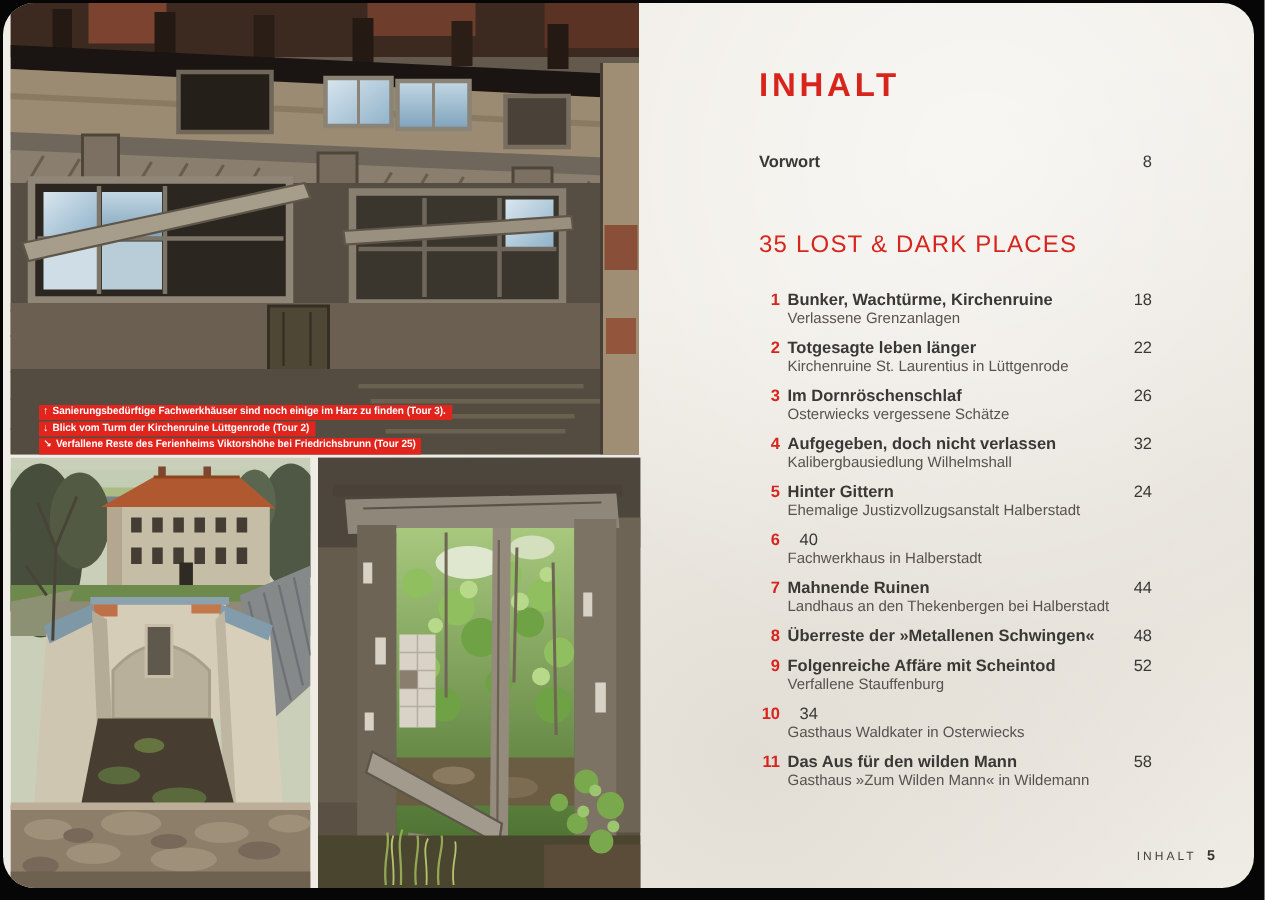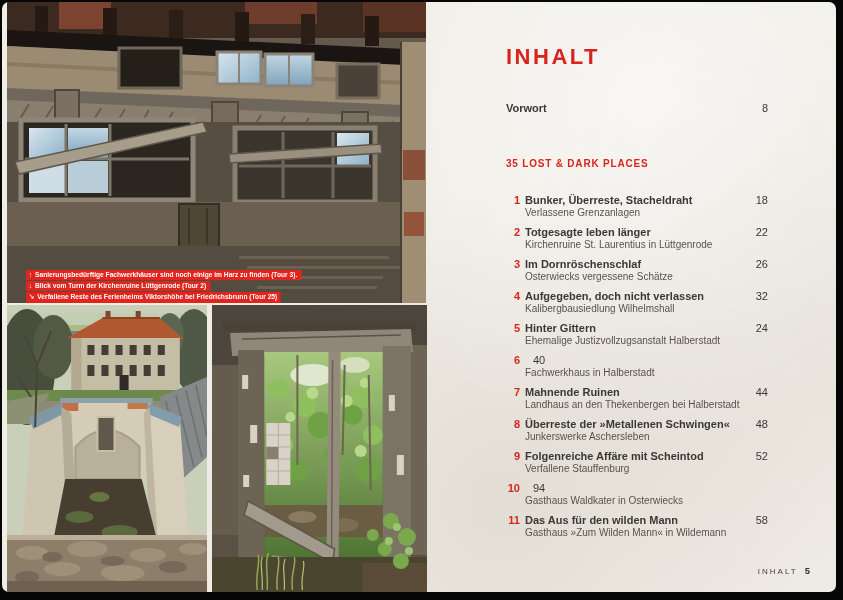--- a/index.html
+++ b/index.html
@@ -4,21 +4,21 @@
 <style>
   html,body{margin:0;padding:0;}
   body{
     width:843px;height:600px;position:relative;overflow:hidden;
     background:#060606;
     font-family:"Liberation Sans","DejaVu Sans",sans-serif;
     --red:#d7251e; --cap-red:#e1241c;
   }
   .spread{
     position:absolute;left:2px;top:2px;width:834px;height:590px;
-    border-radius:7px;overflow:hidden;
+    border-radius:21px;overflow:hidden;
     background:
       radial-gradient(circle at 78% 18%, rgba(255,255,255,.55), transparent 42%),
       radial-gradient(circle at 60% 85%, rgba(188,182,170,.28), transparent 45%),
       radial-gradient(circle at 95% 55%, rgba(200,194,182,.25), transparent 35%),
       #f0ede6;
   }
   .photo{position:absolute;display:block;}
   .photo svg{display:block;width:100%;height:100%;}
   #photo-facade{left:5px;top:0;width:419px;height:301px;}
   #photo-tower{left:5px;top:303px;width:200px;height:287px;}
@@ -38,21 +38,21 @@
   .toc{position:absolute;left:504px;top:0;width:262px;color:#3a3835;}
   .toc-title{
     margin:44px 0 0 0;font-size:22px;font-weight:800;color:var(--red);
     letter-spacing:2.5px;line-height:22px;
   }
   .front{margin-top:33px;}
   .front-row{display:flex;justify-content:space-between;font-size:11px;line-height:14.5px;gap:18px;}
   .front-row .lbl{font-weight:bold;}
   .front-row .pg{font-weight:normal;}
   .section-title{
-    margin:40px 0 0 0;font-size:10px;font-weight:700;color:var(--red);
+    margin:40px 0 0 0;font-size:16px;font-weight:400;color:var(--red);
     letter-spacing:.8px;line-height:15px;
   }
   .entries{margin-top:23px;}
   .entry{margin-bottom:7px;}
   .entry .trow{display:flex;align-items:baseline;font-size:11px;line-height:13px;}
   .entry .num{width:14px;text-align:right;color:var(--red);font-weight:800;margin-right:5px;flex:none;}
   .entry .etitle{flex:1;font-weight:bold;}
   .entry .epage{margin-left:8px;font-weight:normal;}
   .entry .esub{padding-left:19px;font-size:10px;line-height:12px;color:#57534c;}
   .toc-footer{
@@ -379,21 +379,21 @@
         <span class="pg">8</span>
       </div>
     </div>
 
     <h2 class="section-title">35 LOST &amp; DARK PLACES</h2>
 
     <div class="entries">
       <div class="entry">
         <div class="trow">
             <span class="num">1</span>
-            <span class="etitle">Bunker, Überreste, Stacheldraht</span>
+            <span class="etitle">Bunker, Wachtürme, Kirchenruine</span>
             <span class="epage">18</span>
           </div>
         <div class="esub">Verlassene Grenzanlagen</div>
       </div>
       <div class="entry">
         <div class="trow">
             <span class="num">2</span>
             <span class="etitle">Totgesagte leben länger</span>
             <span class="epage">22</span>
           </div>
@@ -437,34 +437,33 @@
             <span class="epage">44</span>
           </div>
         <div class="esub">Landhaus an den Thekenbergen bei Halberstadt</div>
       </div>
       <div class="entry">
         <div class="trow">
             <span class="num">8</span>
             <span class="etitle">Überreste der »Metallenen Schwingen«</span>
             <span class="epage">48</span>
           </div>
-        <div class="esub">Junkerswerke Aschersleben</div>
       </div>
       <div class="entry">
         <div class="trow">
             <span class="num">9</span>
             <span class="etitle">Folgenreiche Affäre mit Scheintod</span>
             <span class="epage">52</span>
           </div>
         <div class="esub">Verfallene Stauffenburg</div>
       </div>
       <div class="entry">
         <div class="trow">
             <span class="num">10</span>
-            <span class="epage">94</span>
+            <span class="epage">34</span>
           </div>
         <div class="esub">Gasthaus Waldkater in Osterwiecks</div>
       </div>
       <div class="entry">
         <div class="trow">
             <span class="num">11</span>
             <span class="etitle">Das Aus für den wilden Mann</span>
             <span class="epage">58</span>
           </div>
         <div class="esub">Gasthaus »Zum Wilden Mann« in Wildemann</div>

